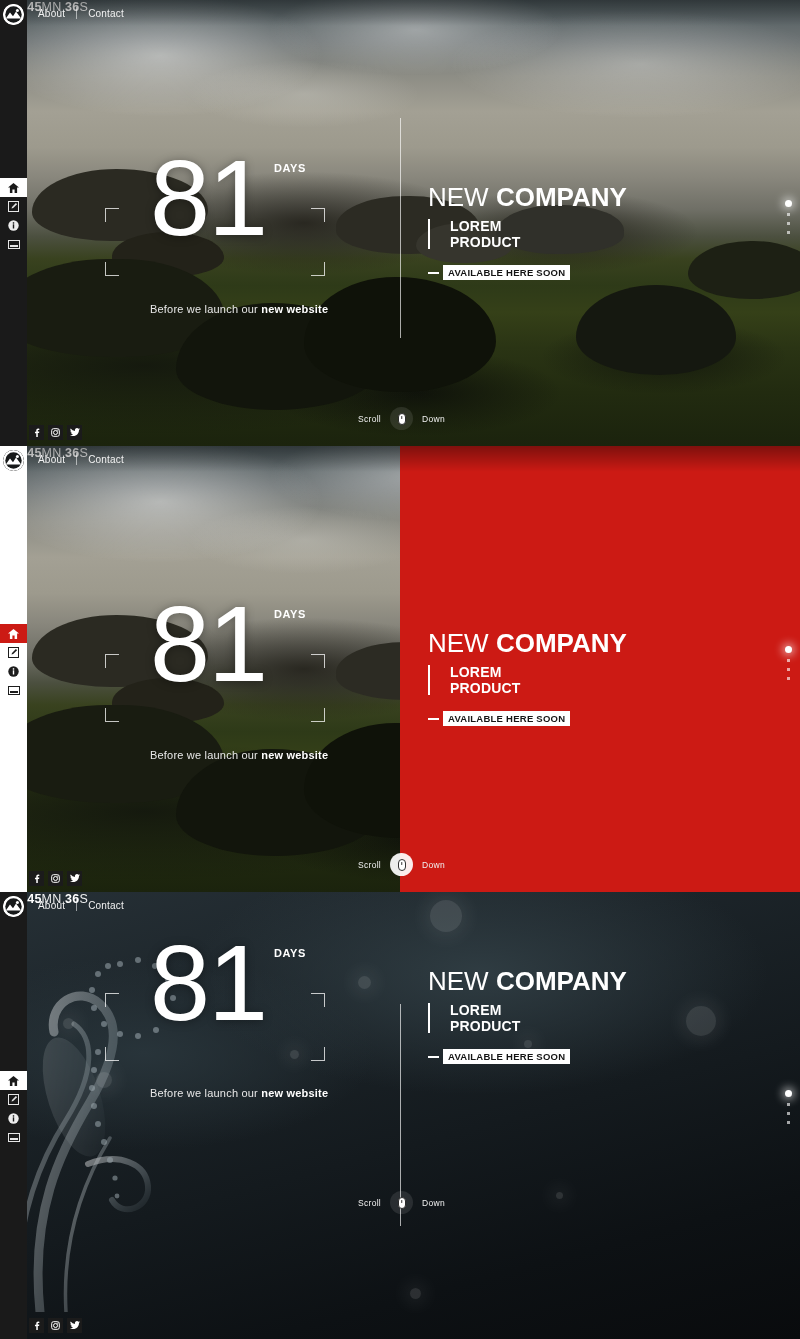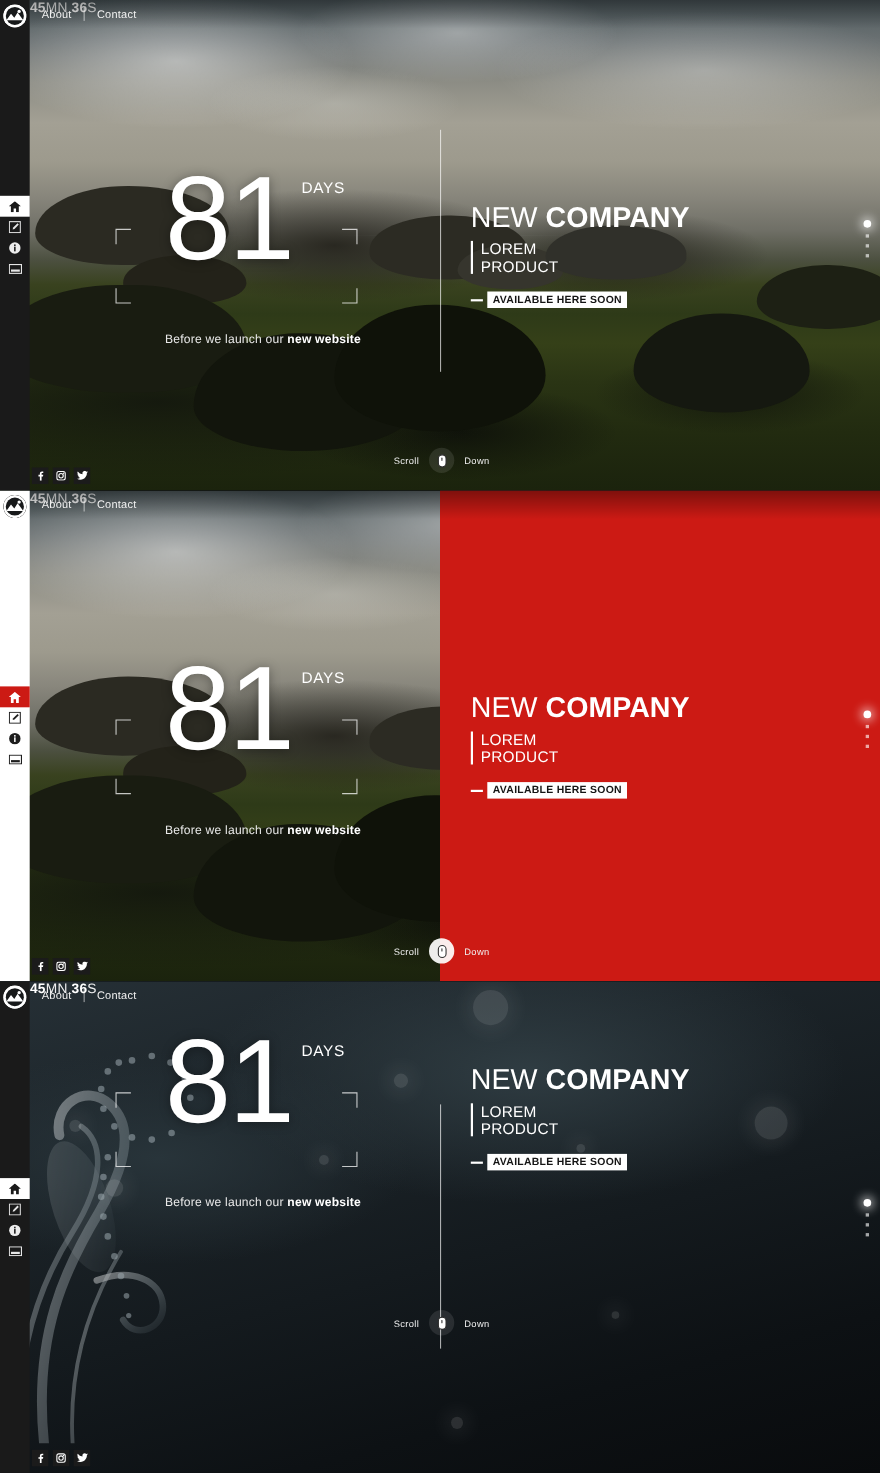--- a/index.html
+++ b/index.html
@@ -103,37 +103,37 @@
   .count-wrap { position:absolute; }
   .brackets { position:absolute; left:0; top:0; width:100%; height:100%; pointer-events:none; }
   .br { position:absolute; background:transparent; border-color:rgba(255,255,255,.75); border-style:solid; border-width:0; }
   .br.tl { left:0;  top:0;  width:14px; height:14px; border-left-width:1px; border-top-width:1px; }
   .br.bl { left:0;  bottom:0; width:14px; height:14px; border-left-width:1px; border-bottom-width:1px; }
   .br.tr { right:0; top:0;  width:14px; height:14px; border-right-width:1px; border-top-width:1px; }
   .br.br2{ right:0; bottom:0; width:14px; height:14px; border-right-width:1px; border-bottom-width:1px; }
 
   .days-num { font-size:108px; line-height:.88; color:#fff; font-weight:300;
               letter-spacing:-2px; text-shadow:0 1px 10px rgba(0,0,0,.35); }
-  .days-lab { position:absolute; color:#fff; font-size:14px; font-weight:normal; letter-spacing:.6px; }
+  .days-lab { position:absolute; color:#fff; font-size:11px; font-weight:bold; letter-spacing:.6px; }
   .hms { color:#fff; font-size:12.5px; letter-spacing:.2px; white-space:nowrap; }
   .hms b { font-weight:bold; }
   .hms span { font-weight:normal; opacity:.92; }
   .tagline { color:#e8e8e8; font-size:11px; letter-spacing:.2px; white-space:nowrap; }
   .tagline b { color:#fff; font-weight:bold; }
 
   
   .vdiv { position:absolute; width:1px; background:rgba(255,255,255,.65); }
 
   
   .headline { position:absolute; }
   .h-main { font-size:26px; line-height:1.06; color:#fff; white-space:nowrap; }
   .h-main .thin { font-weight:300; }
   .h-main .bold { font-weight:bold; }
-  .h-sub { margin-top:6px; padding-left:9px; position:relative;
-           color:#fff; font-size:14px; font-weight:normal; line-height:1.16; letter-spacing:.2px; }
+  .h-sub { margin-top:6px; padding-left:22px; position:relative;
+           color:#fff; font-size:14px; font-weight:bold; line-height:1.16; letter-spacing:.2px; }
   .h-sub::before { content:""; position:absolute; left:0; top:1px; bottom:1px; width:2px; background:#fff; }
   .avail-row { display:flex; align-items:center; margin-top:15px; }
   .avail-dash { width:11px; height:2px; background:#fff; margin-right:4px; }
   .avail { background:#fff; color:#141414; font-size:9.5px; font-weight:bold;
            padding:2px 5px 2px 5px; letter-spacing:.25px; white-space:nowrap; }
   .avail.on-red { color:#151515; }
 
   
   .scroll-ind { position:absolute; display:flex; align-items:center; gap:9px; z-index:16; }
   .scroll-ind .lbl { color:#f0f0f0; font-size:8.5px; letter-spacing:.3px; }

